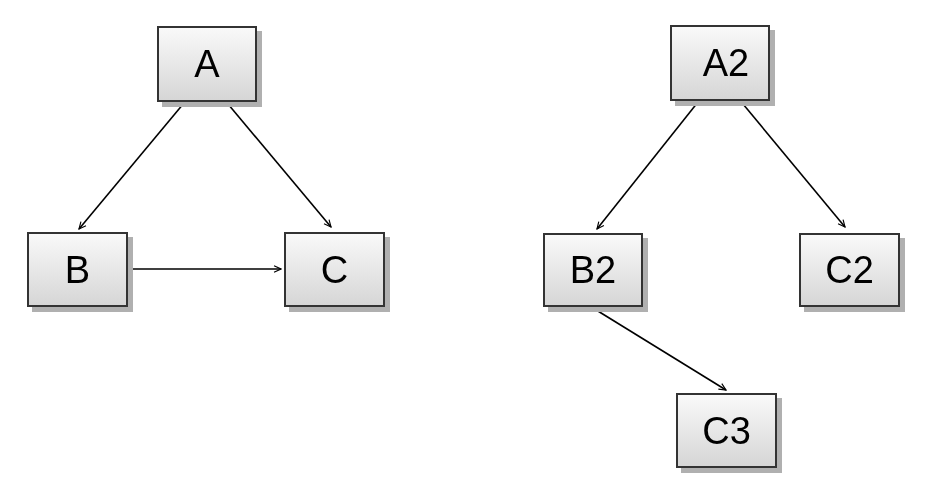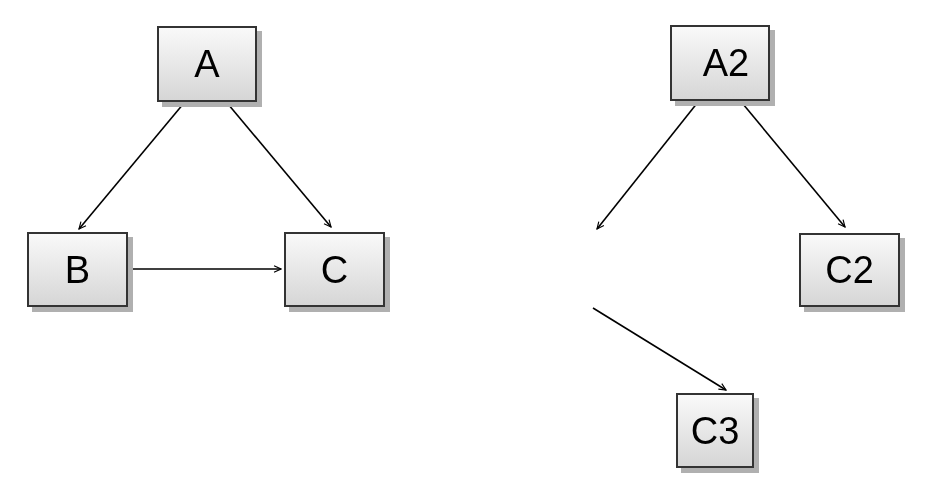--- a/index.html
+++ b/index.html
@@ -71,19 +71,22 @@
     </div>
     <div class="node" style="left: 27px; top: 232px; width: 101px; height: 75px;">
       <span>B</span>
     </div>
     <div class="node" style="left: 284px; top: 232px; width: 101px; height: 75px;">
       <span>C</span>
     </div>
     <div class="node" style="left: 670px; top: 25px; width: 100px; height: 76px; padding-left: 12px;">
       <span>A2</span>
     </div>
+    <div class="node" style="left: 543px; top: 233px; width: 100px; height: 74px;">
+      <span>B2</span>
+    </div>
     <div class="node" style="left: 799px; top: 233px; width: 101px; height: 74px; align-items: center;">
       <span>C2</span>
     </div>
-    <div class="node" style="left: 676px; top: 393px; width: 78px; height: 75px;">
+    <div class="node" style="left: 676px; top: 393px; width: 101px; height: 75px;">
       <span>C3</span>
     </div>
   </div>
 
 </body></html>

